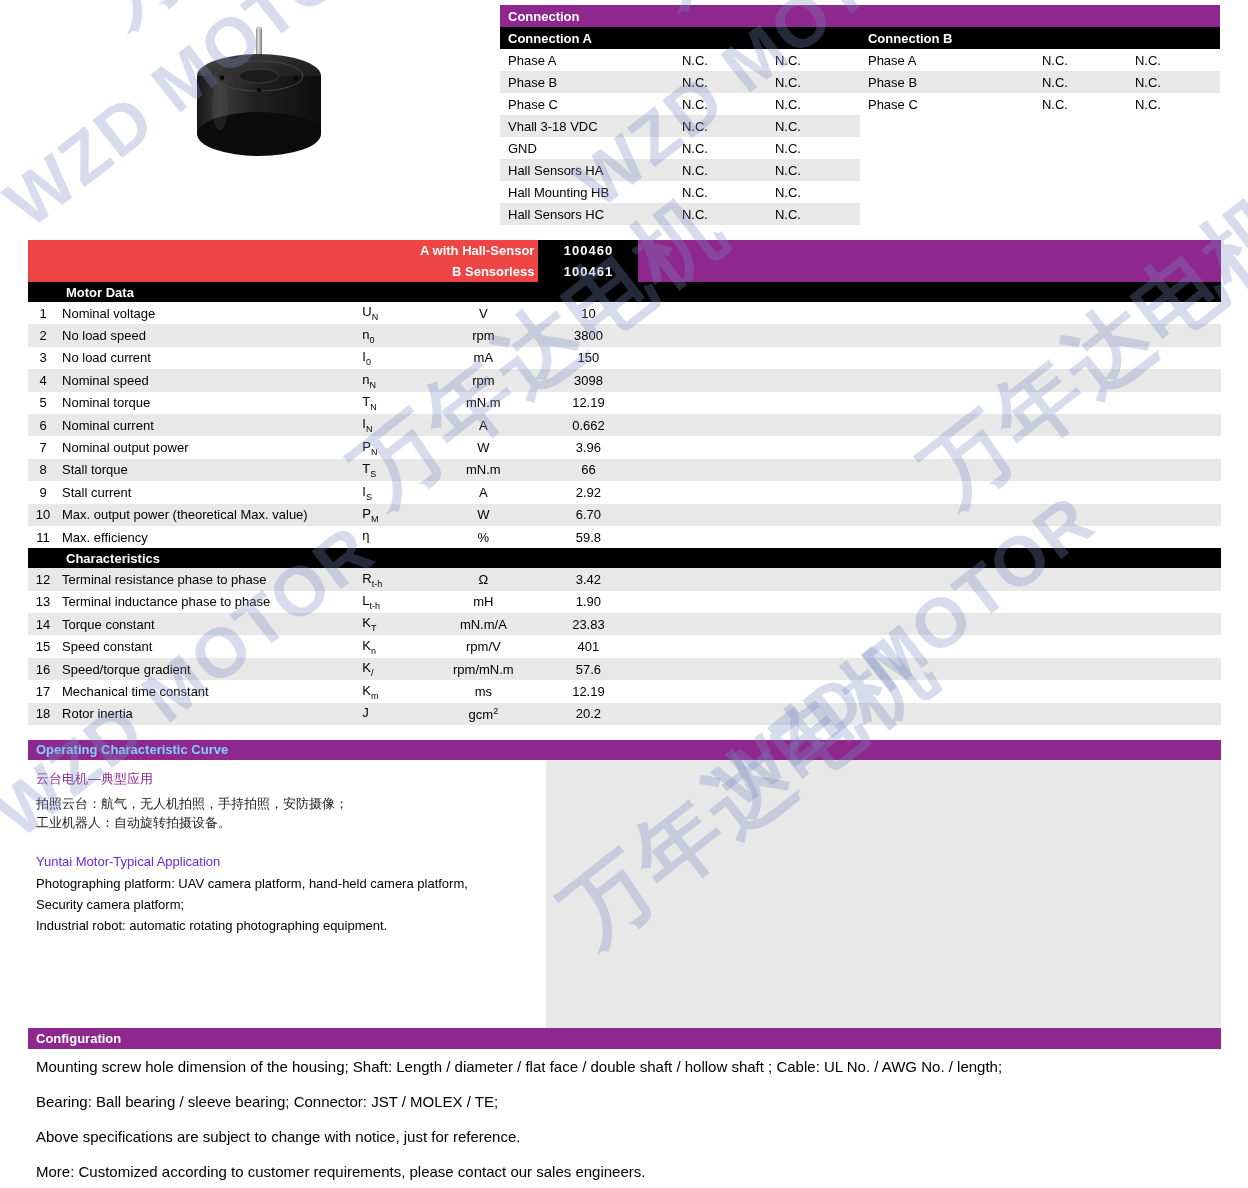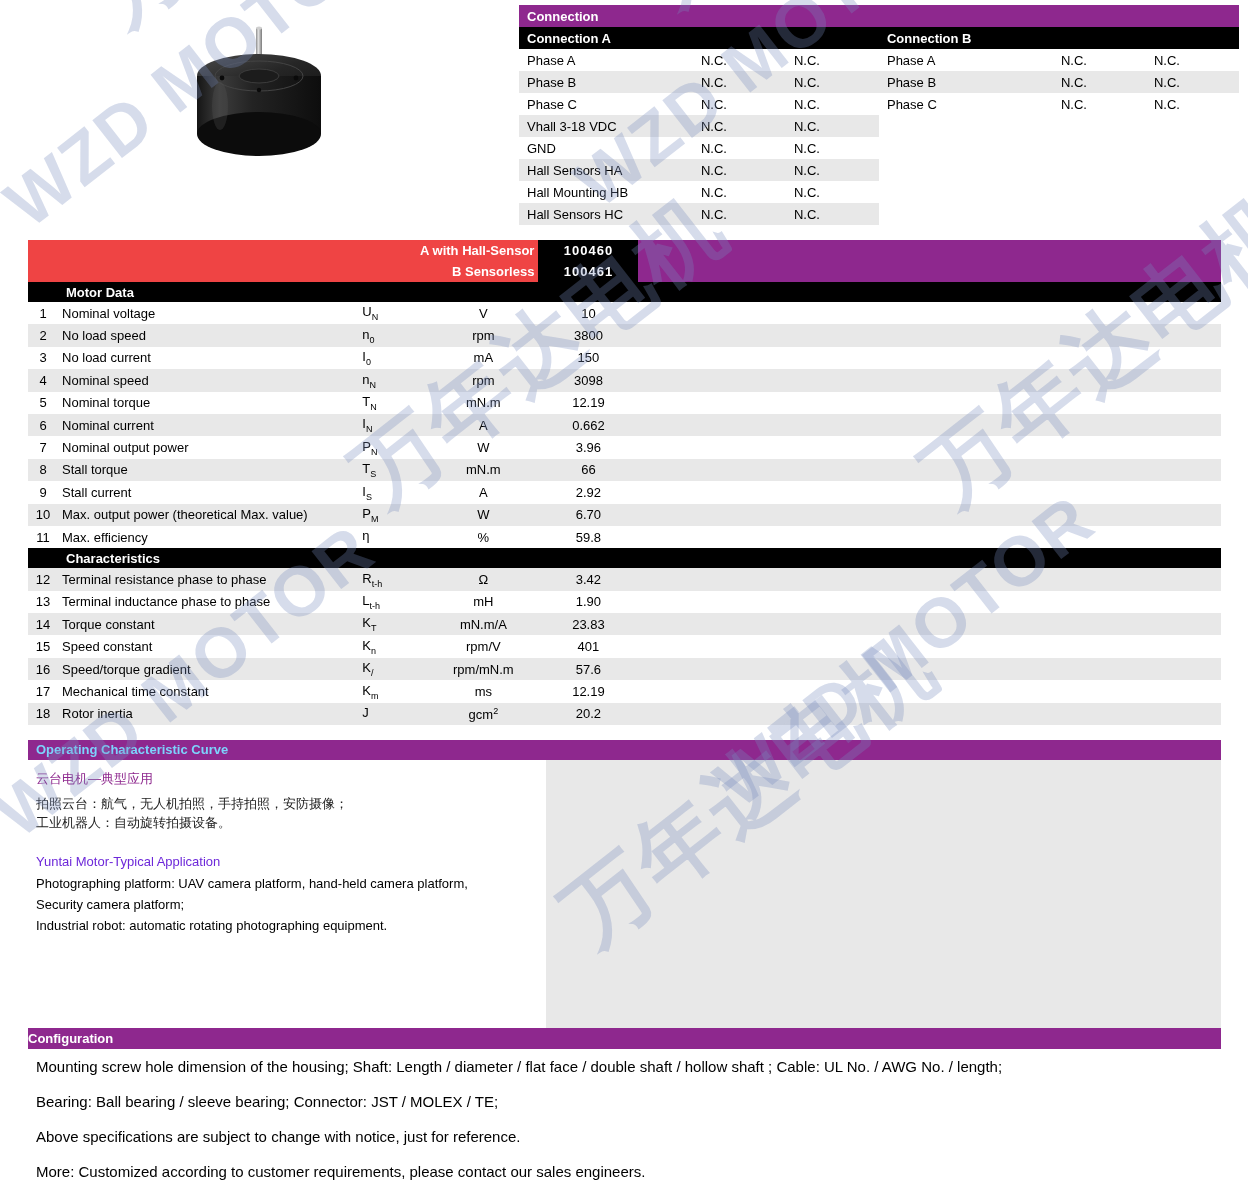--- a/index.html
+++ b/index.html
@@ -51,21 +51,21 @@
   .row-alt {
     background: #e8e8e8;
   }
   .row-plain {
     background: #ffffff;
   }
 
   
   .conn-wrap {
     position: absolute;
-    left: 519px;
+    left: 500px;
     top: 5px;
     width: 720px;
   }
   .conn-wrap table { width: 100%; }
   .conn-wrap td {
     height: 22px;
     padding: 0 8px;
     vertical-align: middle;
   }
   .conn-title td {
@@ -201,21 +201,21 @@
     left: 28px;
     top: 1028px;
     width: 1193px;
   }
   .config-head {
     background: #8e288e;
     color: #fff;
     font-weight: bold;
     height: 21px;
     line-height: 21px;
-    padding-left: 0;
+    padding-left: 8px;
     box-sizing: border-box;
   }
   .config-line {
     padding: 9px 0 9px 8px;
     font-size: 15px;
   }
 </style>
 </head>
 <body>
 

